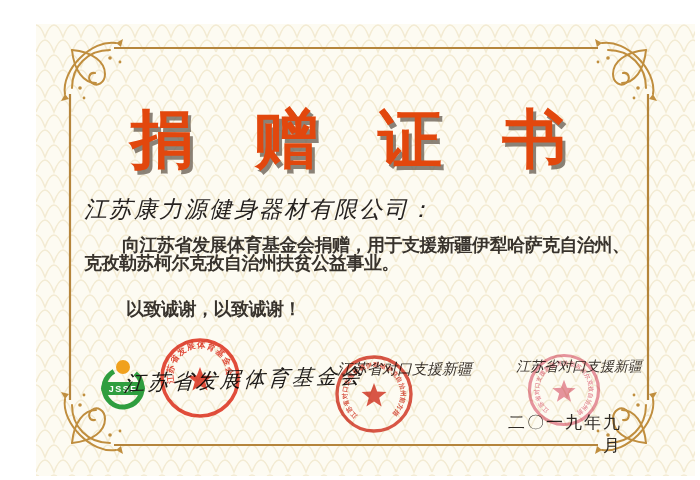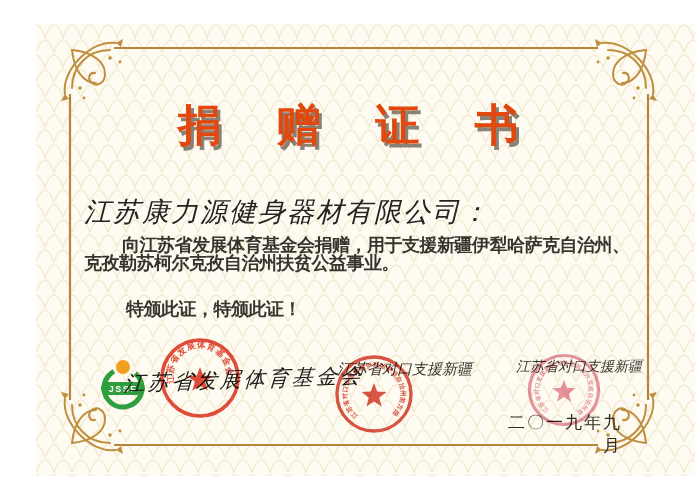--- a/index.html
+++ b/index.html
@@ -3,24 +3,24 @@
 <meta charset="utf-8">
 <style>
   html,body{margin:0;padding:0;background:#ffffff;}
   .photo{position:relative;width:700px;height:480px;background:#ffffff;overflow:hidden;
          font-family:"Liberation Serif","DejaVu Serif",serif;}
   .cert{position:absolute;left:36px;top:24px;right:5px;bottom:4px;background:#fdfbf2;overflow:hidden;}
   .bg-svg,.frame-svg{position:absolute;left:0;top:0;width:100%;height:100%;}
   .layer{position:absolute;left:0;top:0;width:700px;height:480px;pointer-events:none;}
 
   .title{position:absolute;left:70px;top:96px;width:578px;margin:0;text-align:center;
-         font-size:44px;font-weight:bold;letter-spacing:22px;color:#e2470d;
+         font-size:64px;font-weight:bold;letter-spacing:22px;color:#e2470d;
          text-shadow:3px 4px 0 rgba(110,100,88,0.8);white-space:nowrap;}
 
-  .recipient{position:absolute;left:84px;top:194px;font-size:27px;color:#262220;
+  .recipient{position:absolute;left:84px;top:194px;font-size:23px;color:#262220;
              font-style:italic;letter-spacing:2px;white-space:nowrap;}
   .body-line{position:absolute;margin:0;font-size:18px;font-weight:bold;color:#38332d;
              letter-spacing:-0.5px;white-space:nowrap;}
   .bl1{left:122px;top:233px;}
   .bl2{left:84px;top:251px;}
   .bl3{left:126px;top:297px;}
 
   .signature{position:absolute;left:124px;top:366px;width:210px;font-size:21px;color:#1d1a17;
              font-style:italic;letter-spacing:3px;transform:rotate(-2deg) skewX(-6deg);white-space:nowrap;}
   .org{position:absolute;text-align:right;font-style:italic;color:#3a332c;}
@@ -78,21 +78,21 @@
     <use href="#fl" transform="translate(648,48) scale(-1,1)"></use>
     <use href="#fl" transform="translate(70,445) scale(1,-1)"></use>
     <use href="#fl" transform="translate(648,445) scale(-1,-1)"></use>
   </svg>
 
   <h1 class="title">捐 赠 证 书</h1>
 
   <div class="recipient">江苏康力源健身器材有限公司：</div>
   <p class="body-line bl1">向江苏省发展体育基金会捐赠，用于支援新疆伊犁哈萨克自治州、</p>
   <p class="body-line bl2">克孜勒苏柯尔克孜自治州扶贫公益事业。</p>
-  <p class="body-line bl3">特颁此证，特颁此证！</p>
+  <p class="body-line bl3">以致诚谢，以致诚谢！</p>
 
   <svg class="logo" width="62" height="58" viewBox="0 0 62 58">
     <circle cx="31" cy="11" r="7" fill="#f0a11e"></circle>
     <circle cx="31" cy="32" r="19" fill="none" stroke="#2f9e3f" stroke-width="5" stroke-dasharray="96 24" transform="rotate(-50 31 32)"></circle>
     <rect x="9" y="26" width="44" height="13" rx="6.5" fill="#2f9e3f"></rect>
     <text x="31" y="36" text-anchor="middle" font-size="9" font-weight="bold" letter-spacing="1.5" fill="#ffffff" font-family="Liberation Sans, sans-serif">JSSF</text>
   </svg>
 
   <div class="signature">江苏省发展体育基金会</div>
 

